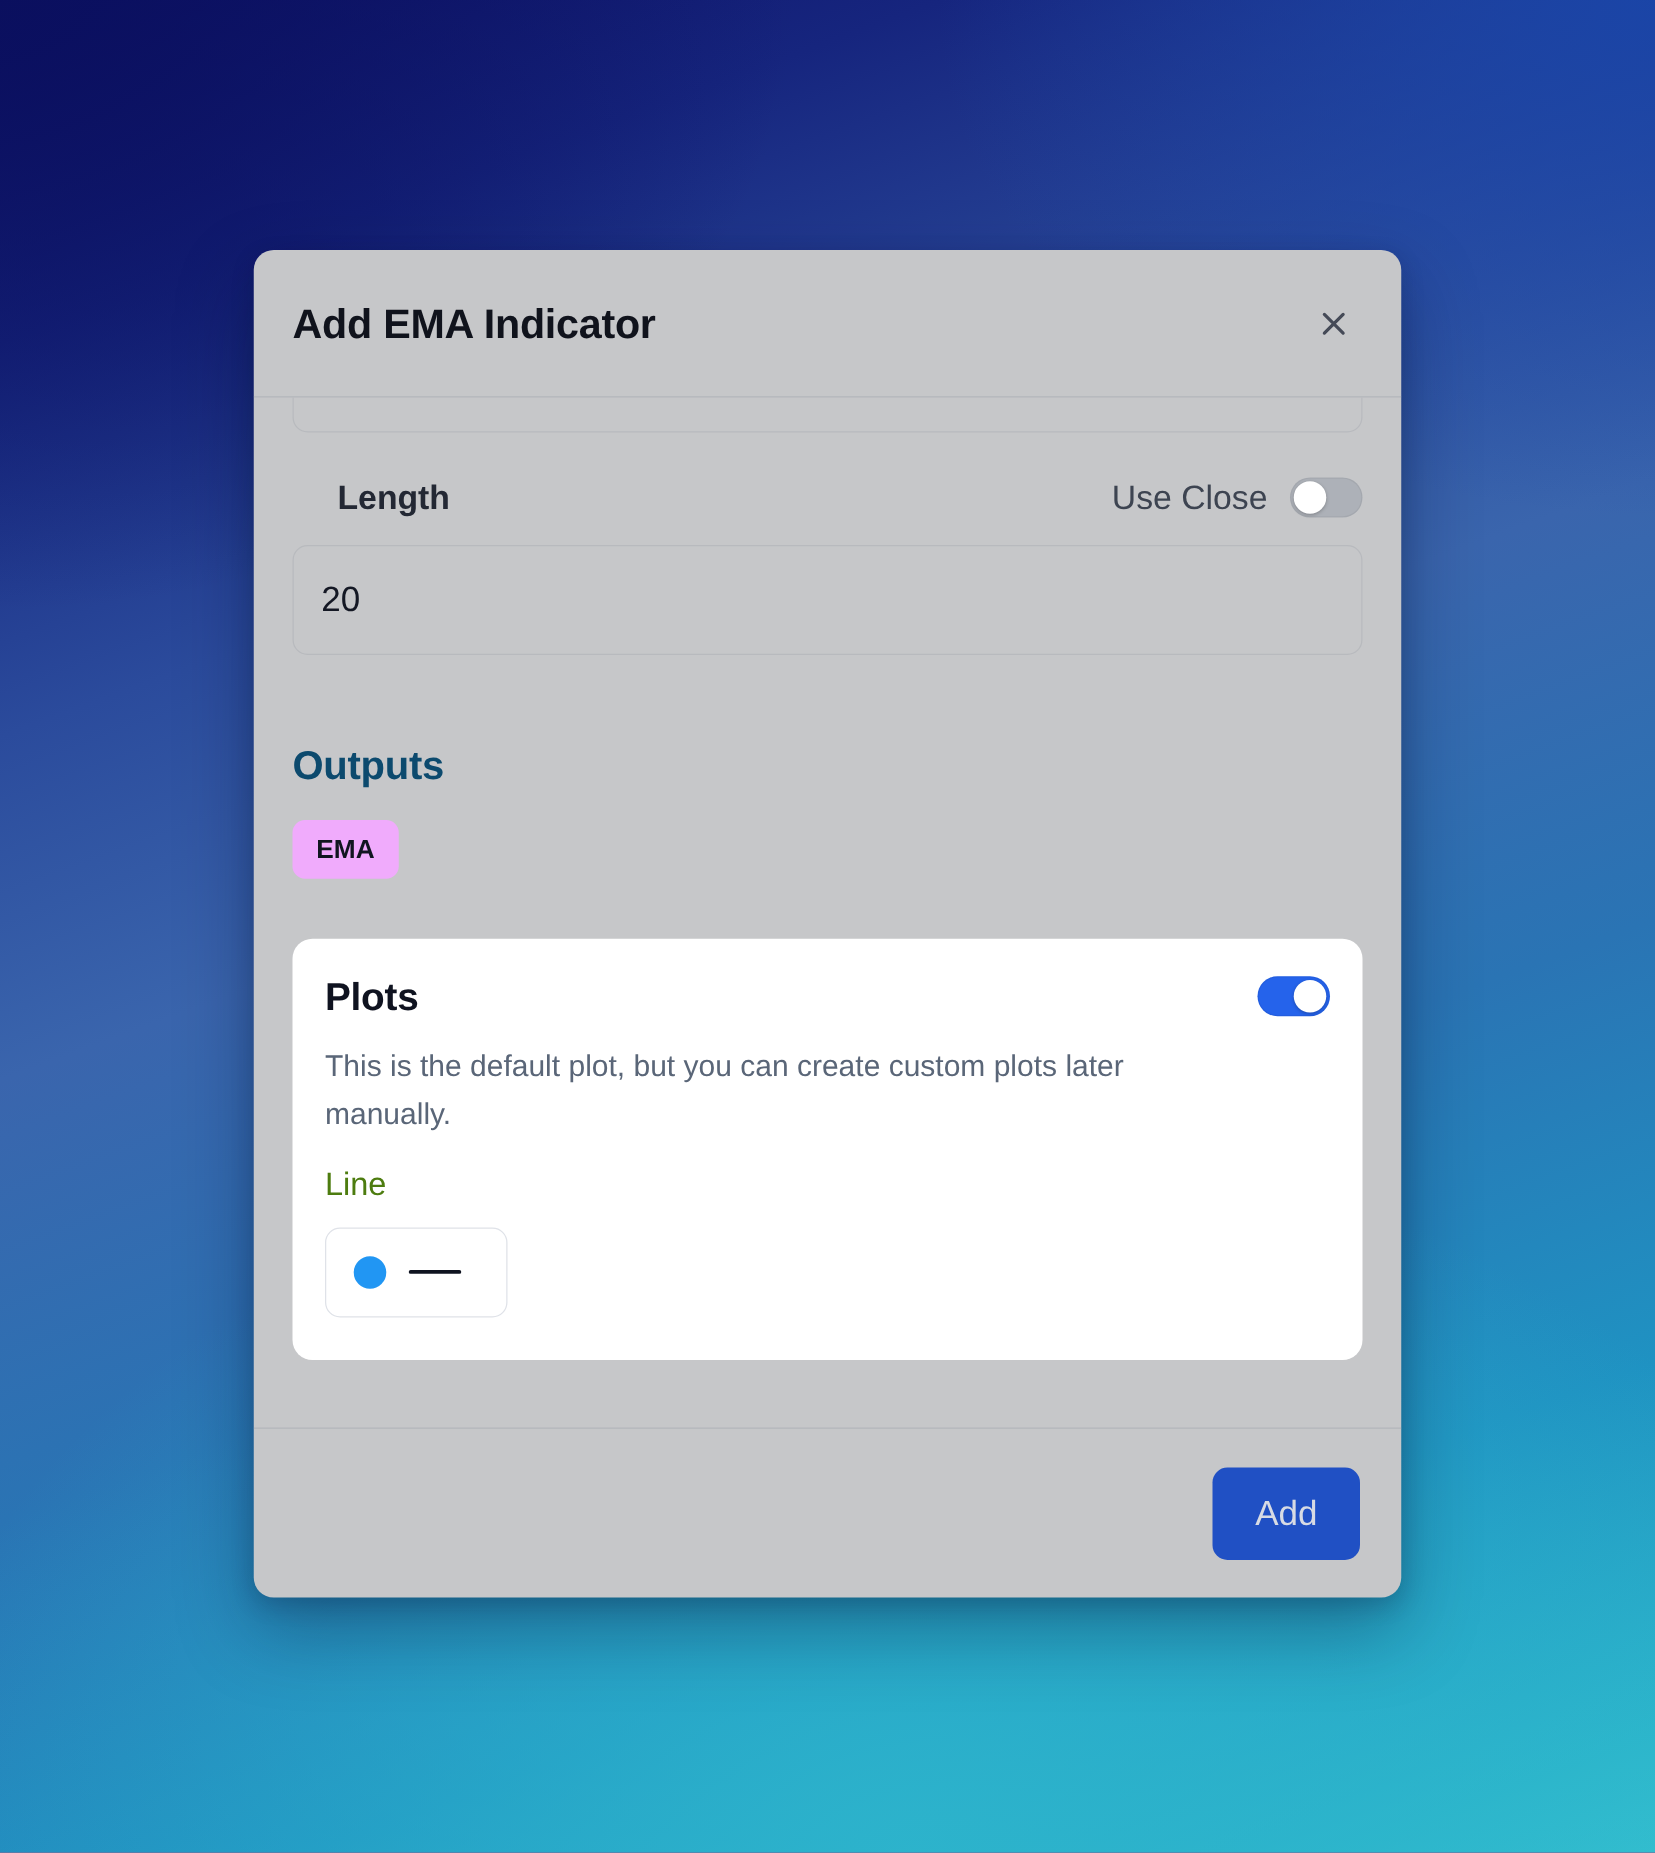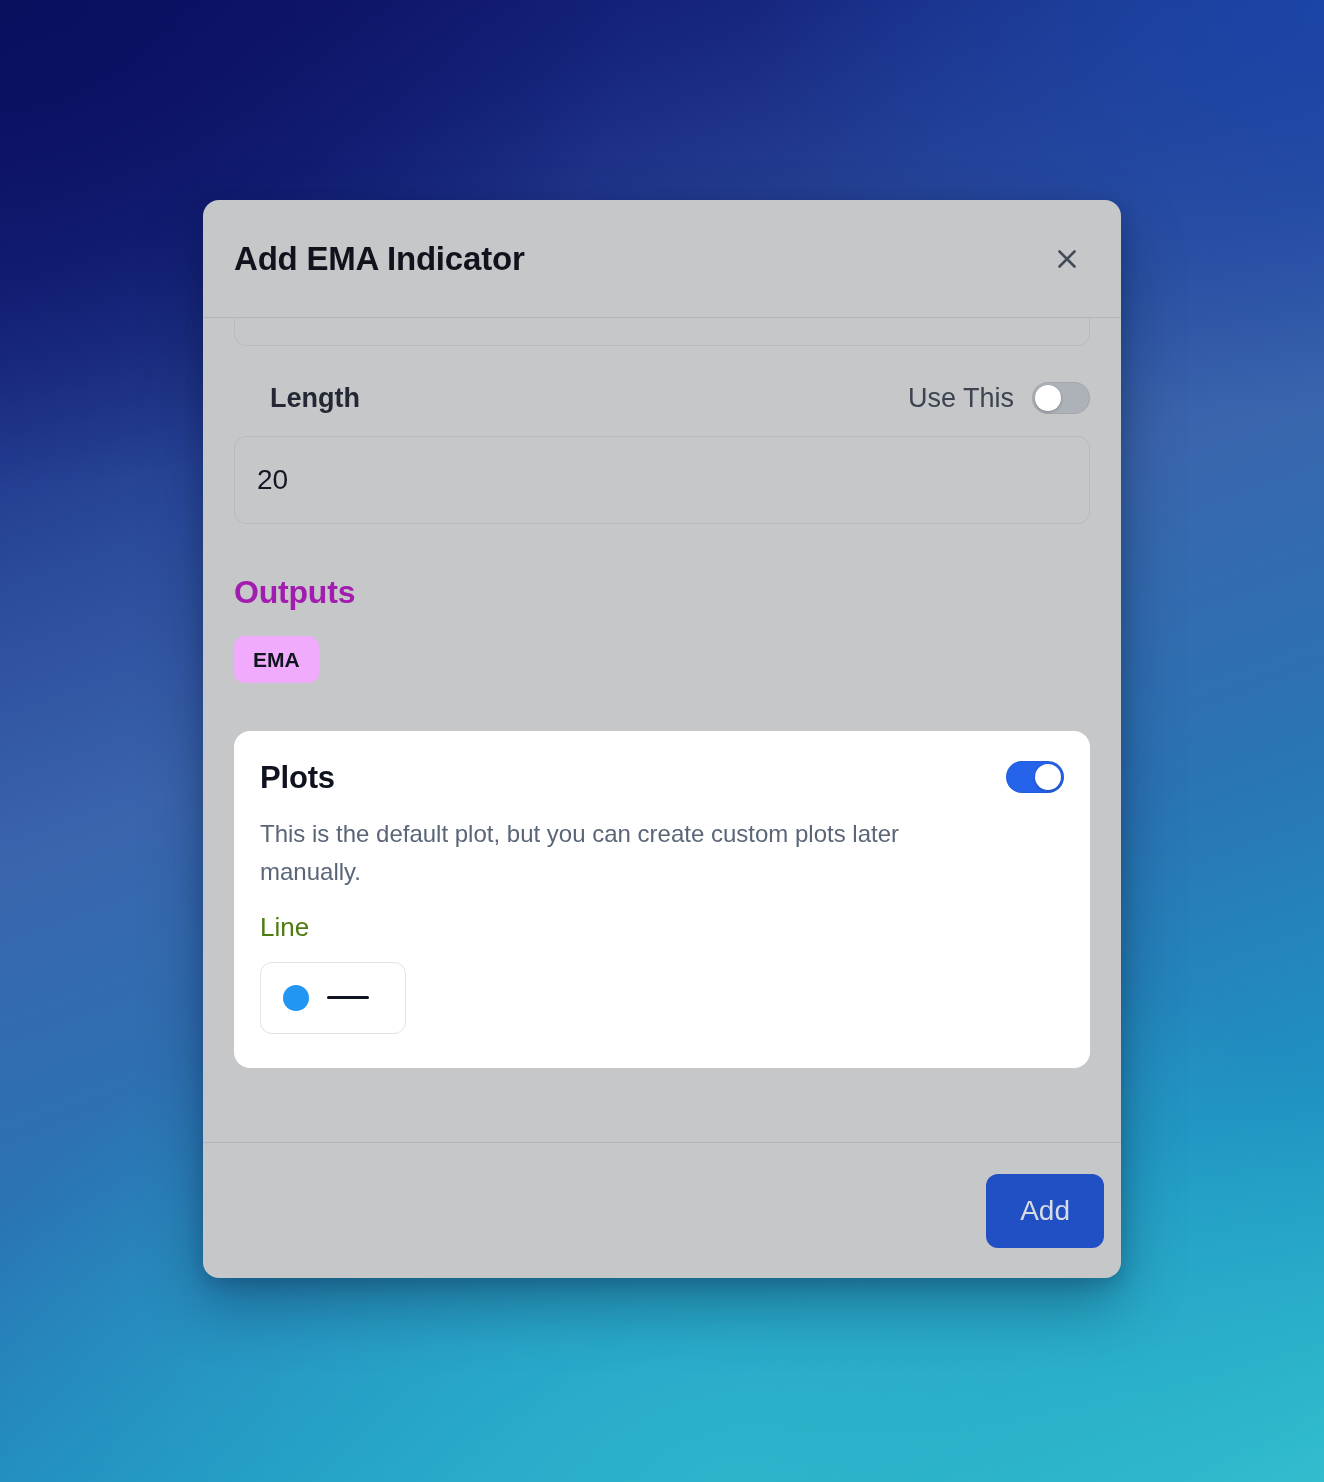--- a/index.html
+++ b/index.html
@@ -186,22 +186,22 @@
   }
   .text-input .val {
     font-size: 28px;
     color: #141824;
     line-height: 1;
   }
 
   .section-title {
     font-size: 32px;
     font-weight: 700;
-    color: #a21caf;
-    margin-top: 52px;
+    color: #0c4a6e;
+    margin-top: 72px;
     line-height: 1;
     letter-spacing: -0.2px;
   }
 
   .chips {
     margin-top: 28px;
     display: flex;
     gap: 12px;
   }
   .chip {
@@ -279,21 +279,21 @@
   }
 
   
   .dlg-footer {
     flex: 0 0 136px;
     height: 136px;
     border-top: 1px solid #b3b6bb;
     display: flex;
     align-items: center;
     justify-content: flex-end;
-    padding: 0 17px;
+    padding: 0 33px;
     box-sizing: border-box;
   }
   .btn-primary {
     background: #2050c4;
     color: #d7dbe4;
     font-size: 28px;
     font-weight: 500;
     border: none;
     border-radius: 12px;
     padding: 0 34px;
@@ -329,21 +329,21 @@
       <div class="select-wrap">
         <span class="select-value">Close</span>
         <span class="chevron">
           
         </span>
       </div>
 
       <div class="field-row">
         <span class="field-label">Length</span>
         <span class="toggle-group">
-          <span class="toggle-text">Use This</span>
+          <span class="toggle-text">Use Close</span>
           <span class="switch off">
             <span class="knob"></span>
           </span>
         </span>
       </div>
 
       <div class="text-input">
         <span class="val">20</span>
       </div>
 

